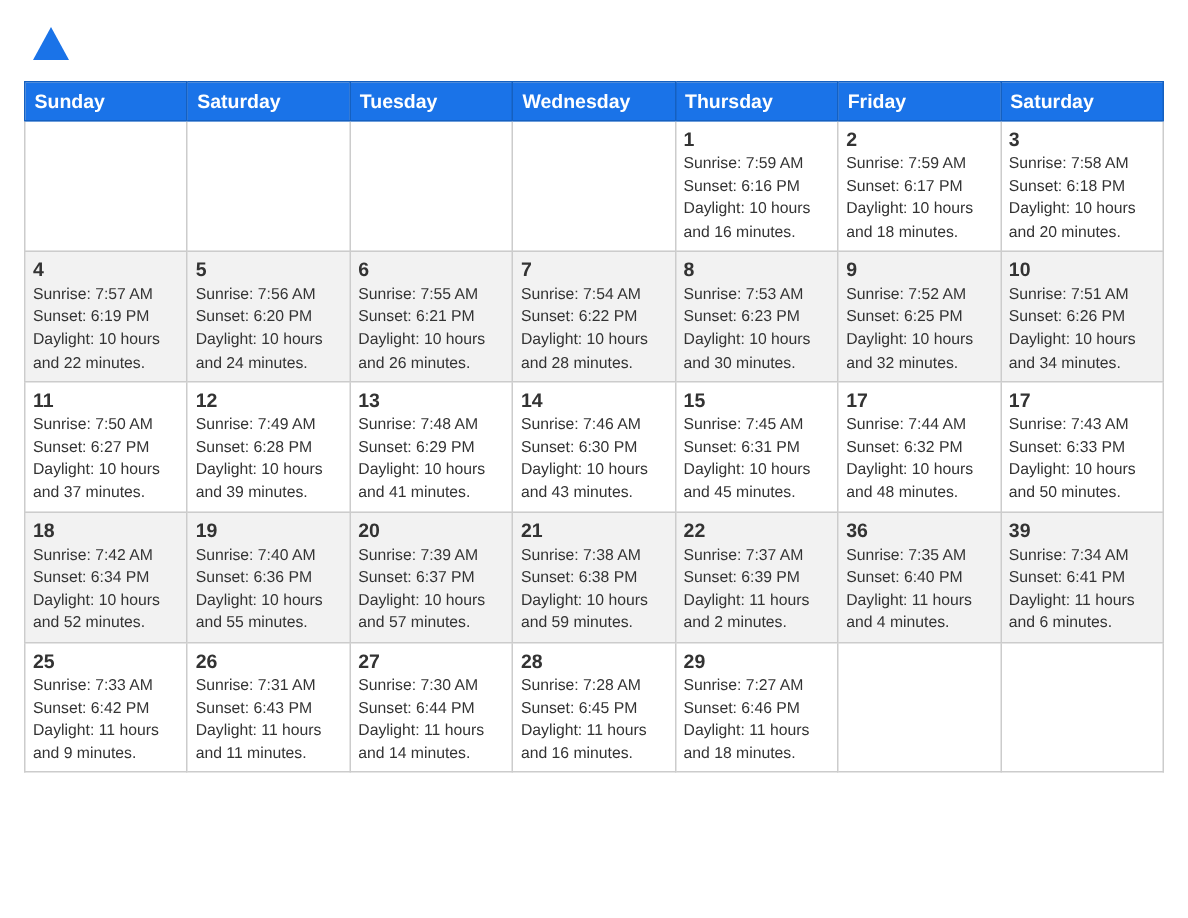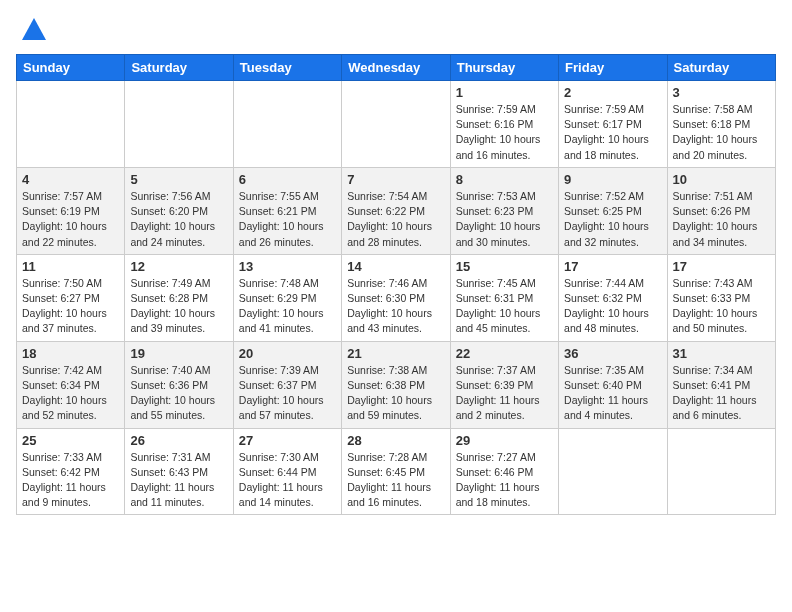--- a/index.html
+++ b/index.html
@@ -233,21 +233,21 @@
           </td>
           <td>
             <div class="day-num">22</div>
             <div class="day-info">Sunrise: 7:37 AM<br>Sunset: 6:39 PM<br>Daylight: 11 hours<br>and 2 minutes.</div>
           </td>
           <td>
             <div class="day-num">36</div>
             <div class="day-info">Sunrise: 7:35 AM<br>Sunset: 6:40 PM<br>Daylight: 11 hours<br>and 4 minutes.</div>
           </td>
           <td>
-            <div class="day-num">31</div>
+            <div class="day-num">39</div>
             <div class="day-info">Sunrise: 7:34 AM<br>Sunset: 6:41 PM<br>Daylight: 11 hours<br>and 6 minutes.</div>
           </td>
         </tr>
         <tr class="row-white">
           <td>
             <div class="day-num">25</div>
             <div class="day-info">Sunrise: 7:33 AM<br>Sunset: 6:42 PM<br>Daylight: 11 hours<br>and 9 minutes.</div>
           </td>
           <td>
             <div class="day-num">26</div>

